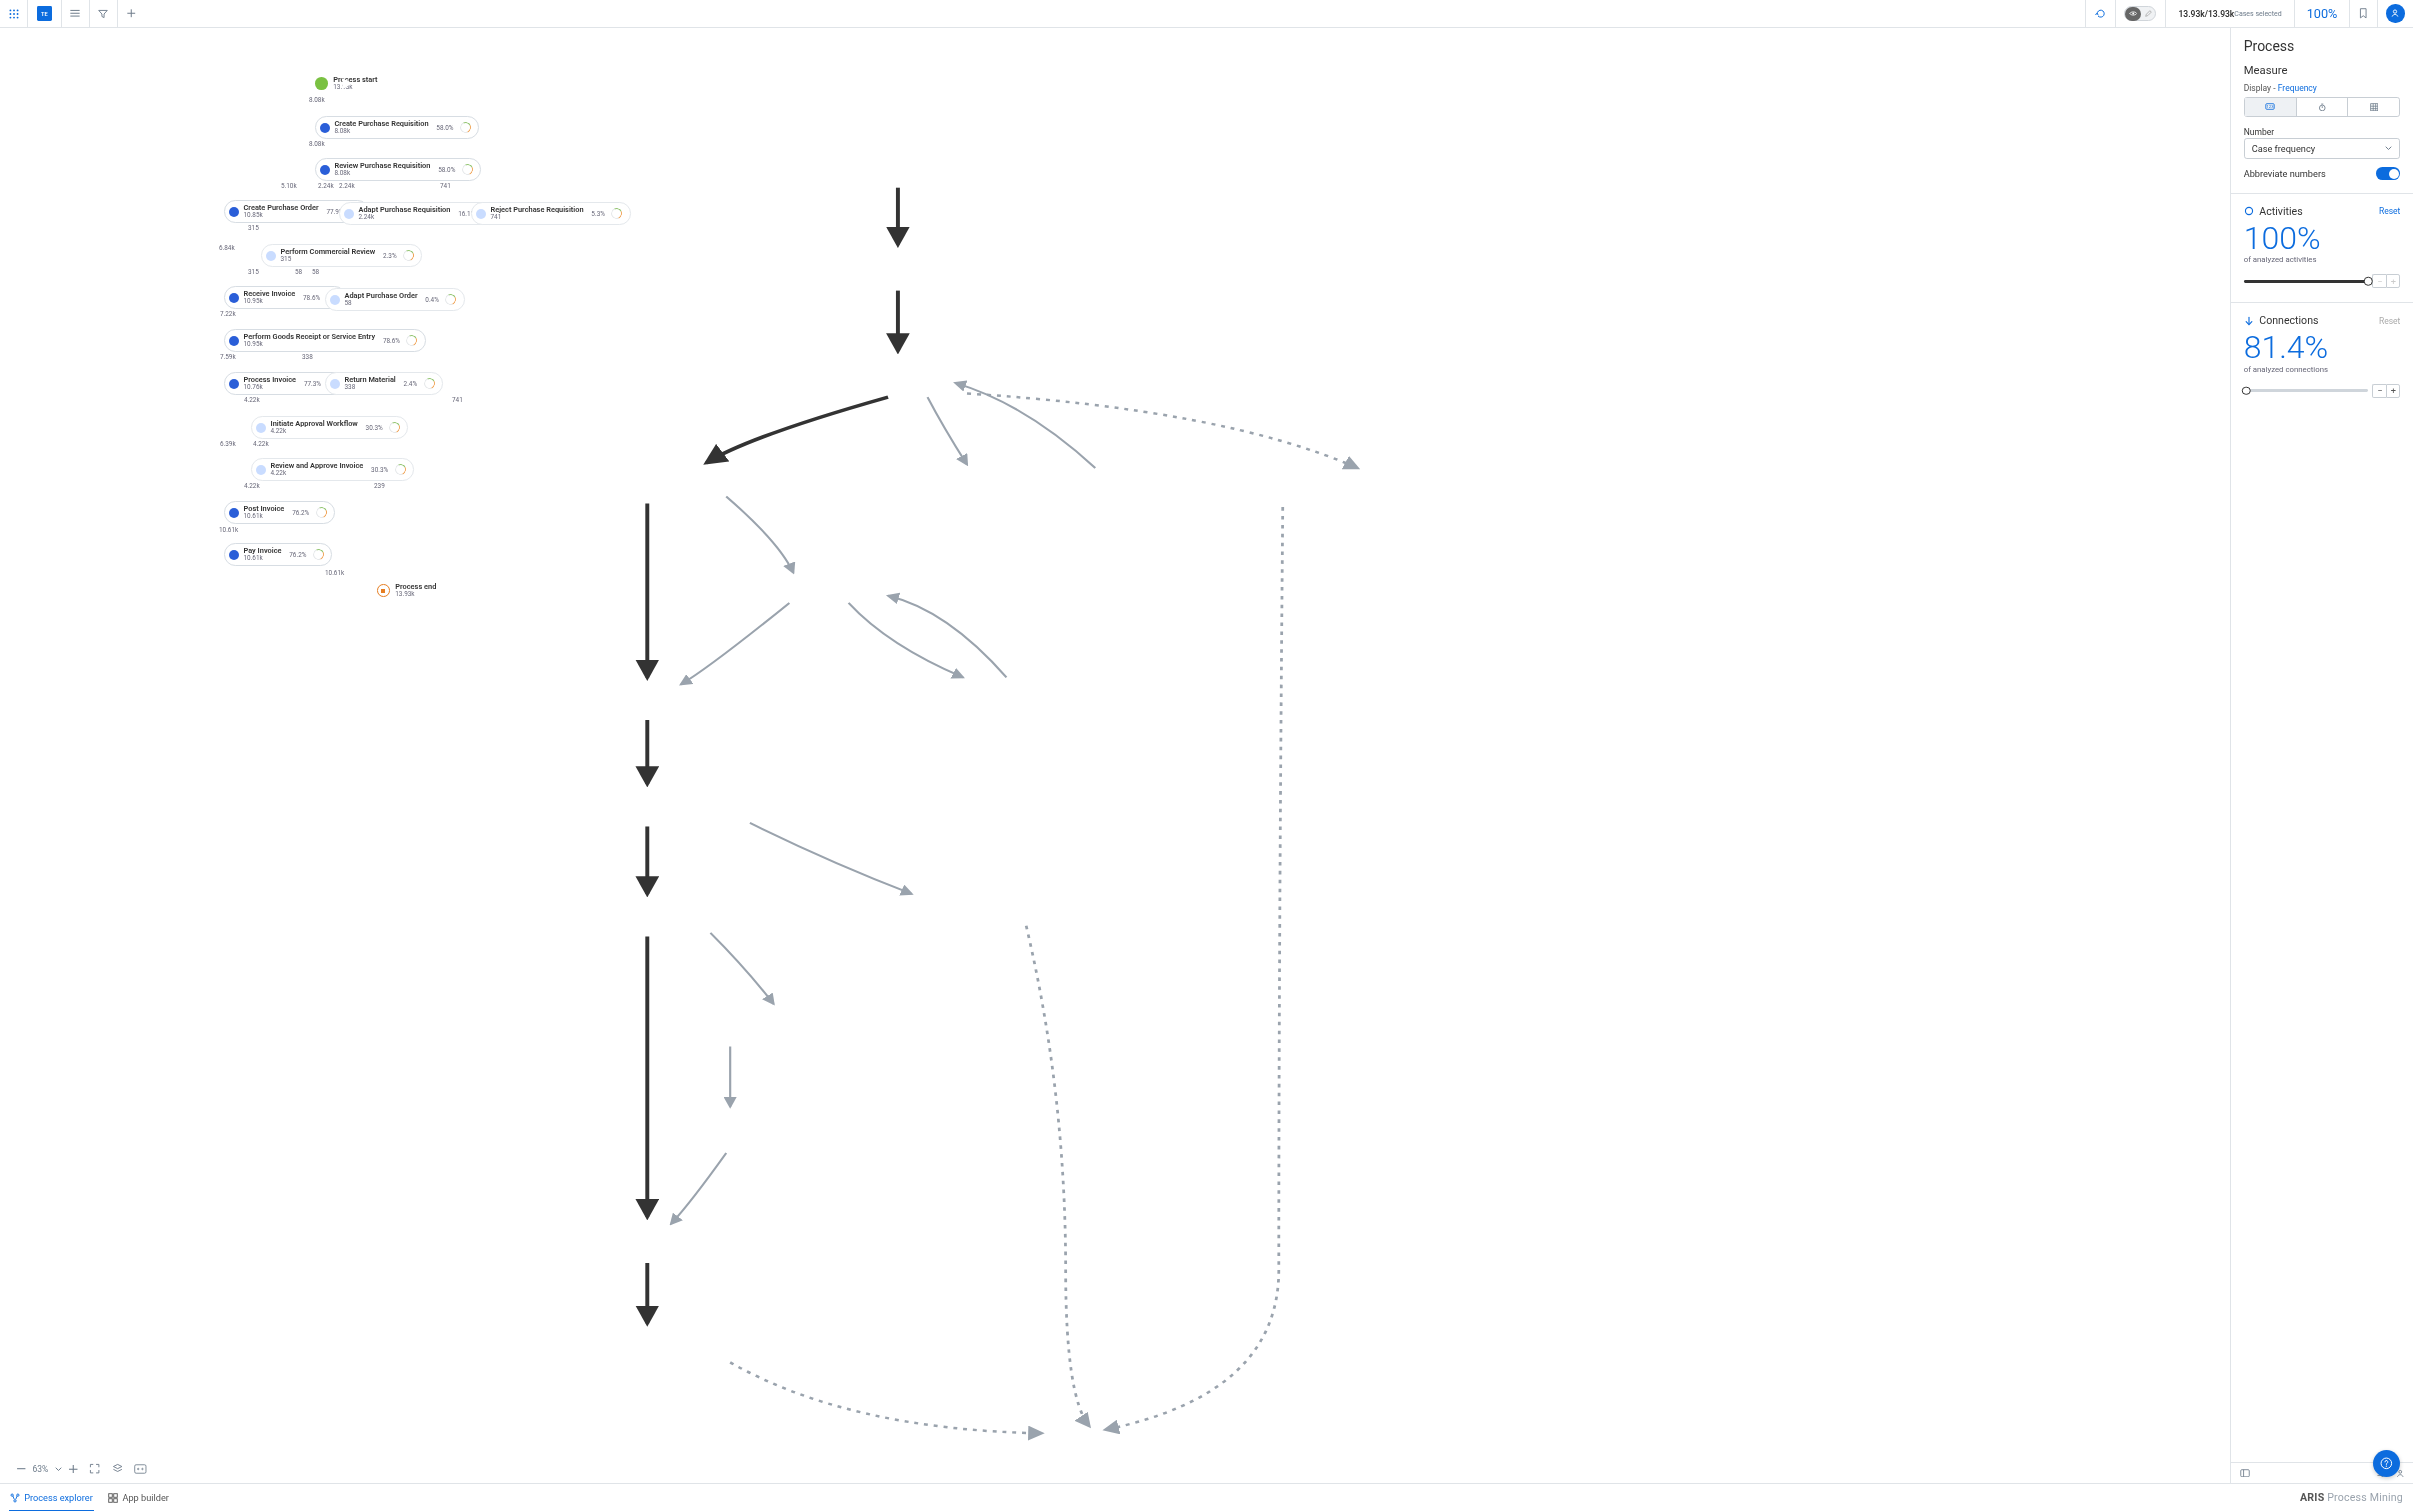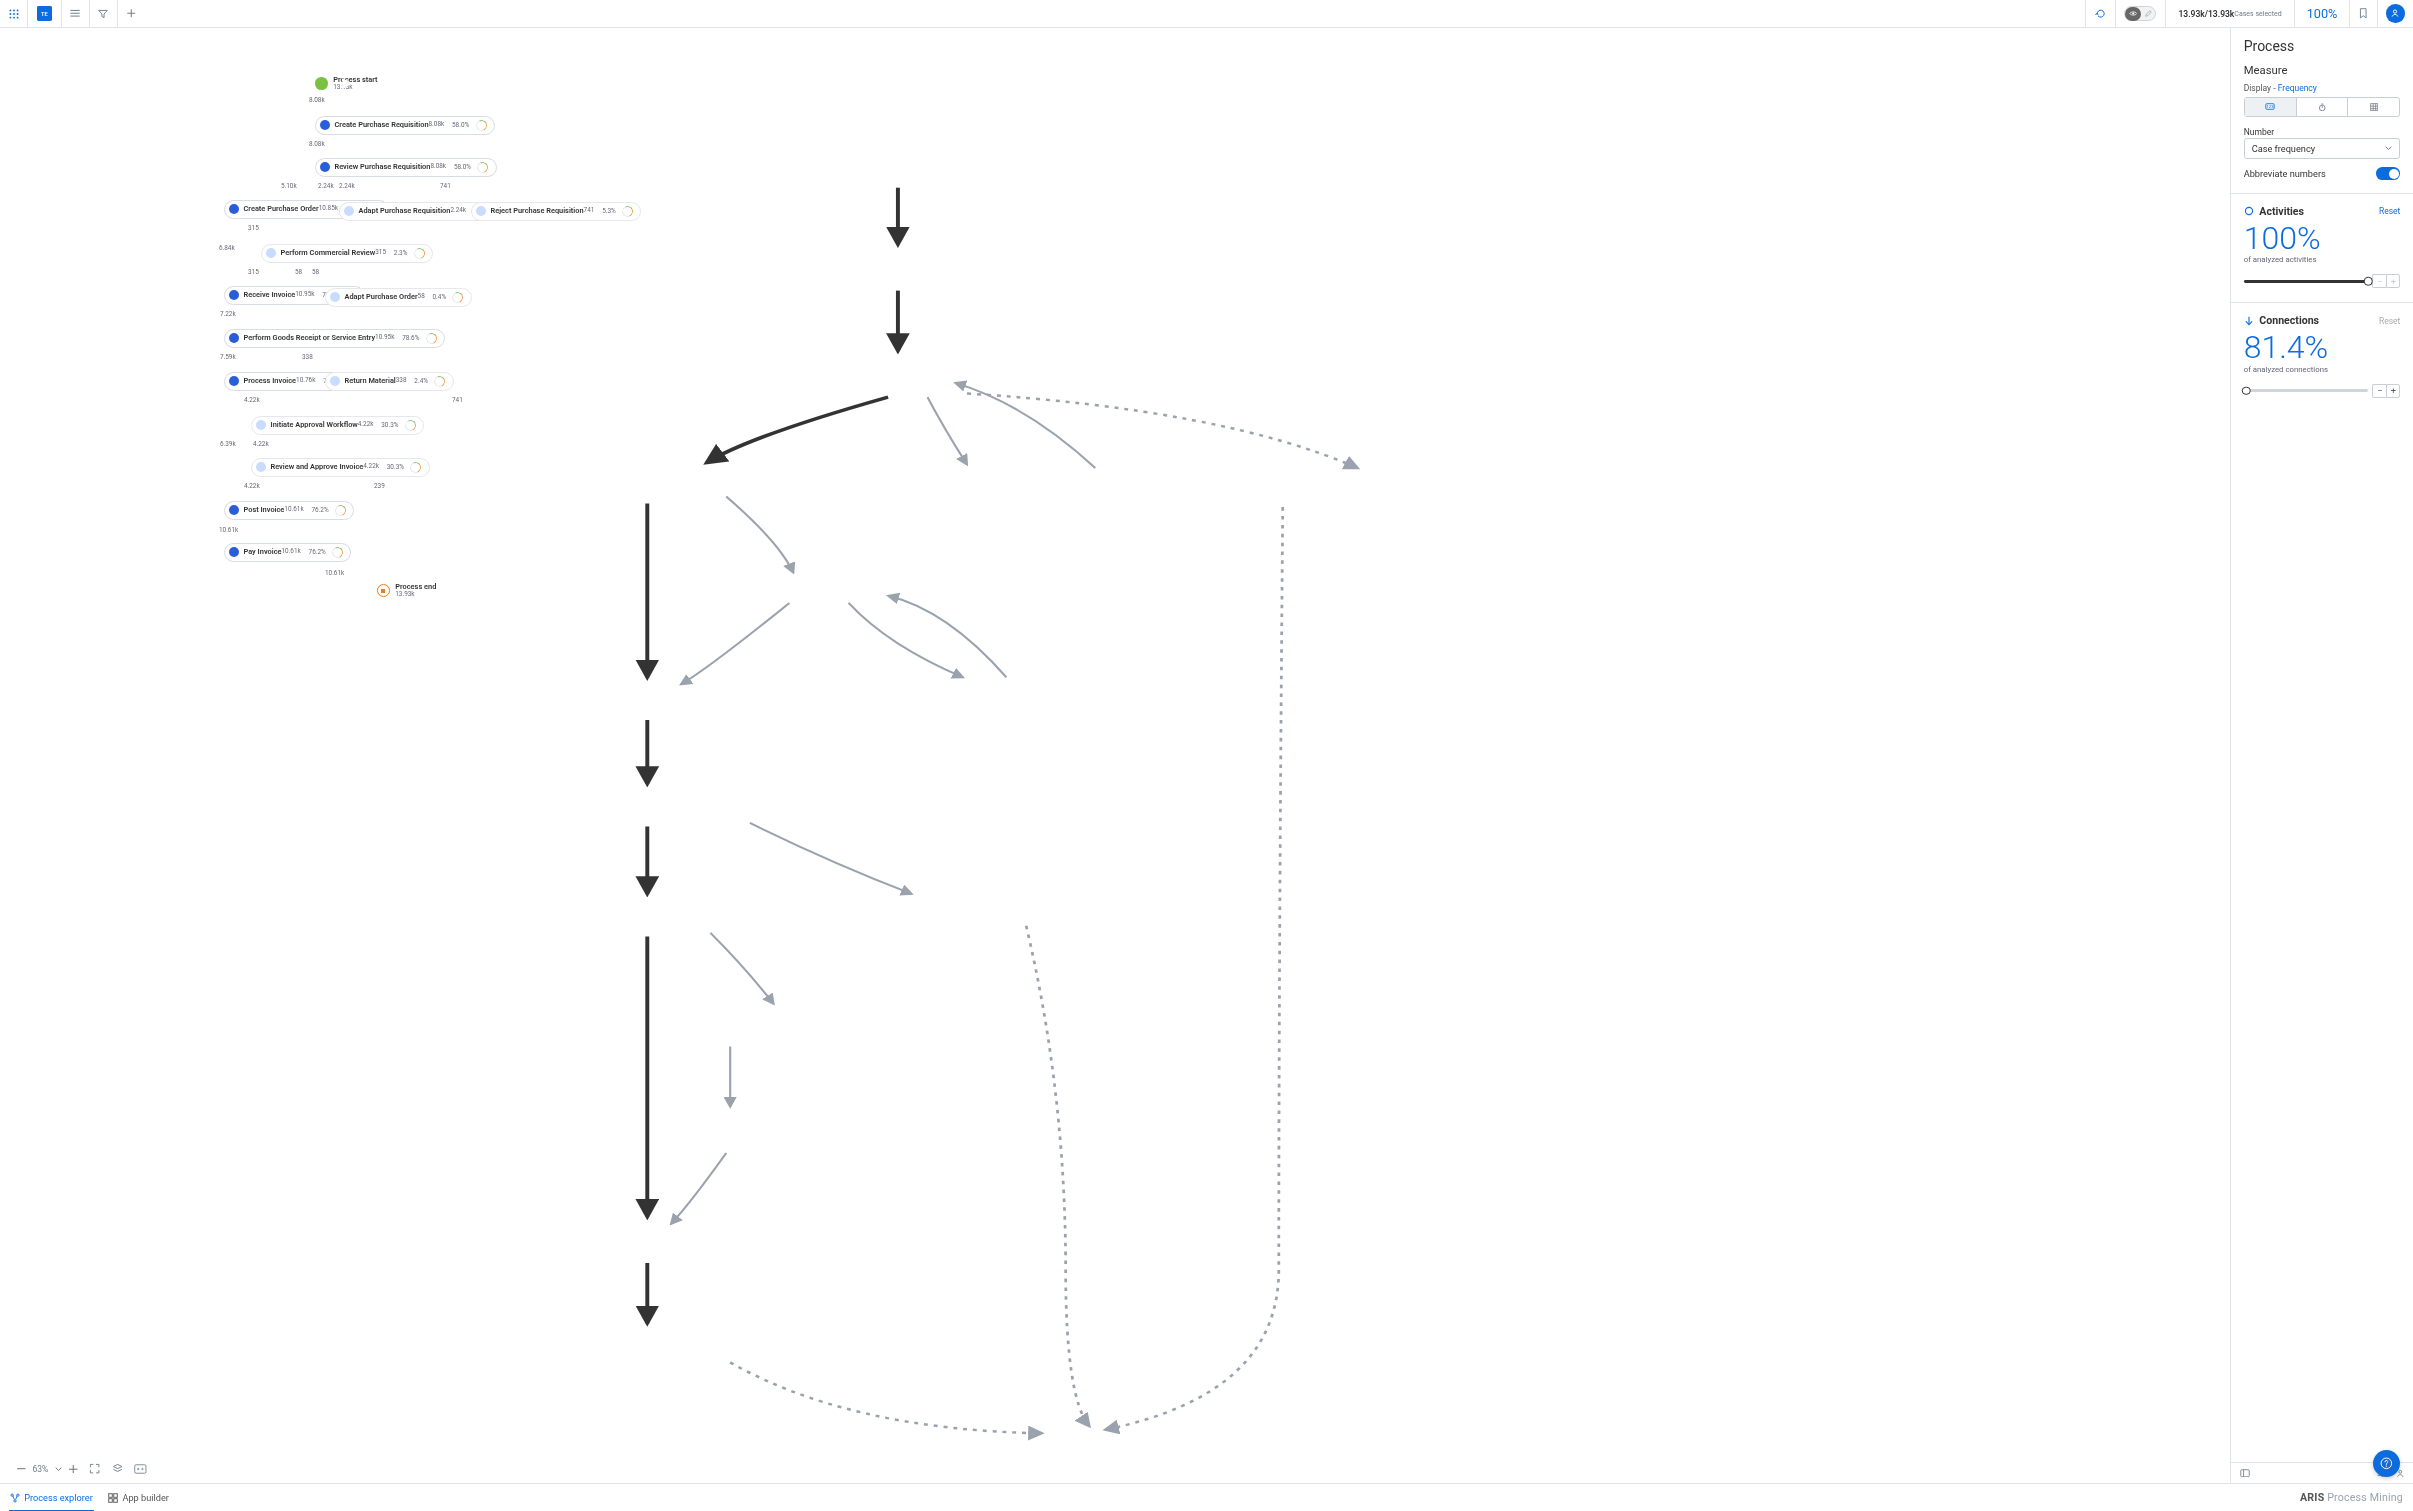--- a/index.html
+++ b/index.html
@@ -77,21 +77,21 @@
     white-space: nowrap;
     font-size: 7.8px;
   }
   .node .dot {
     width: 10px; height: 10px; border-radius: 50%;
     background: #2a5ed8;
     flex: none;
   }
   .node.faint .dot { background: #c9dcff; }
   .node.faint { border-color: #e4e8ec; }
-  .node .txt { display:flex; line-height:1.15; }
+  .node .txt { display:flex; flex-direction:column; line-height:1.15; }
   .node .txt .t { font-weight:600; font-size:7.4px; color:#333; }
   .node .txt .s { font-size:6.4px; color:#667; }
   .node .pct { font-size: 6.4px; color:#667; margin-left: 2.8px; }
   .node .ring {
     width: 11.3px; height: 11.3px; border-radius:50%;
     border: 1.4px solid #e6e8ea; border-top-color:#93c572; border-right-color:#f0a050;
     transform: rotate(20deg); flex:none; margin-left:1.4px;
   }
   .start-node, .end-node {
     position:absolute; display:flex; align-items:center; gap:5.6px;
@@ -147,21 +147,21 @@
     padding:0 7px; font-size:9.2px; color:#333; cursor:pointer; margin-bottom:8.5px;
   }
   .toggle-row { display:flex; justify-content:space-between; align-items:center; font-size:9.2px; color:#333; margin-bottom:7px;}
   .switch {
     width:24px; height:12.7px; border-radius:6.4px; background:var(--blue); position:relative; cursor:pointer;
   }
   .switch .knob { position:absolute; right:1.4px; top:1.4px; width:10px; height:10px; border-radius:50%; background:#fff;}
   .divider { height:0.7px; background:var(--border); margin:5.6px -12.7px 11.3px -12.7px; }
 
   .metric-head { display:flex; align-items:center; justify-content:space-between; margin-bottom:1.4px;}
-  .metric-head .left { display:flex; align-items:center; gap:5.6px; font-size:10.6px; font-weight:700; color:#333;}
+  .metric-head .left { display:flex; align-items:center; gap:5.6px; font-size:10.6px; font-weight:400; color:#333;}
   .metric-head .reset { font-size:8.5px; color:var(--blue); cursor:pointer;}
   .metric-head .reset.dim { color:#aaa; }
   .metric-big { font-size:32px; font-weight:300; color:var(--blue); line-height:1; margin:2.8px 0 1.4px 0;}
   .metric-sub { font-size:7.8px; color:#667; margin-bottom:10px;}
   .slider-row { display:flex; align-items:center; gap:4.2px; margin-bottom:8.5px;}
   .slider {
     flex:1; height:2.8px; border-radius:1.4px; position:relative;
   }
   .slider .track-full { position:absolute; inset:0; background:#cfd5db; border-radius:1.4px;}
   .slider .track-fill { position:absolute; top:0; bottom:0; left:0; background:#333; border-radius:1.4px;}

